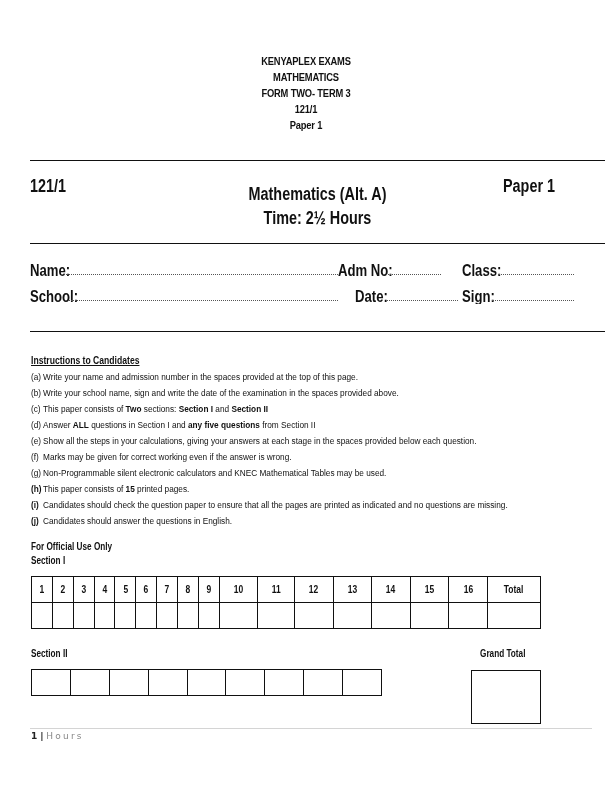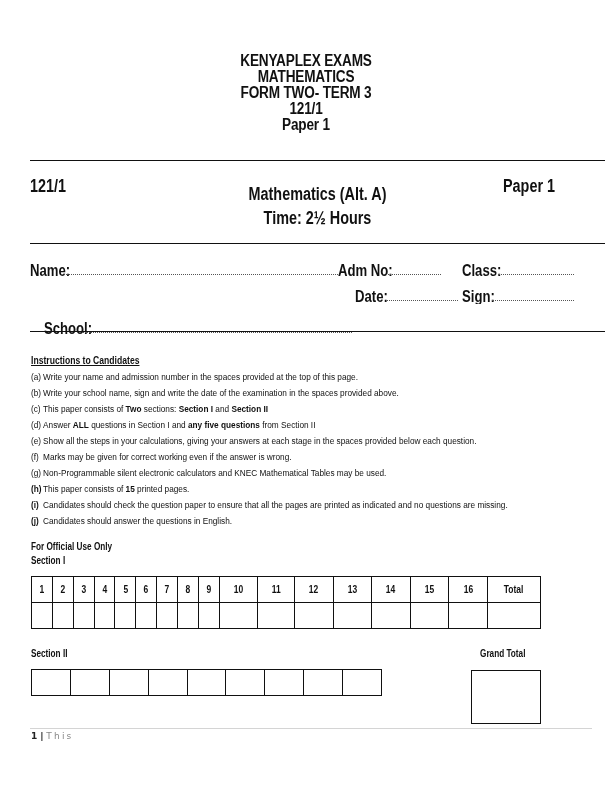--- a/index.html
+++ b/index.html
@@ -3,21 +3,21 @@
   <meta charset="utf-8">
   <style>
     html, body { margin: 0; padding: 0; background: #ffffff; }
     body {
       width: 612px; height: 792px; position: relative; overflow: hidden;
       font-family: "Liberation Sans Narrow", "Liberation Sans", sans-serif;
       color: #111;
     }
     .header-block {
       position: absolute; top: 53px; left: 0; width: 612px; text-align: center;
-      font-weight: bold; font-size: 16px; line-height: 16px; letter-spacing: -0.2px;
+      font-weight: bold; font-size: 11px; line-height: 16px; letter-spacing: -0.2px;
     }
     .header-block div { transform: scaleX(0.85); }
     .rule { position: absolute; left: 30px; width: 575px; height: 1px; background: #111; }
     .title-row { position: absolute; top: 176px; left: 30px; width: 575px; height: 50px; }
     .code { position: absolute; left: 0; top: 0; font-size: 18px; font-weight: bold; transform: scaleX(0.8); transform-origin: left; }
     .subject { position: absolute; left: 0; width: 575px; top: 6px; text-align: center; font-size: 18px; font-weight: bold; line-height: 24px; }
     .subject div { transform: scaleX(0.8); }
     .paper { position: absolute; right: 50px; top: 0; font-size: 18px; font-weight: bold; transform: scaleX(0.8); transform-origin: right; }
 
     .field-row { position: absolute; left: 30px; width: 545px; height: 16px; font-size: 16px; }
@@ -81,21 +81,21 @@
     <span class="lbl">Adm No:</span>
     <span class="dots" style="left:45px; width:58px;"></span>
   </div>
   <div class="field" style="left:432px; width:114px; height:16px;">
     <span class="lbl">Class:</span>
     <span class="dots" style="left:36px; width:76px;"></span>
   </div>
 </div>
 
 <div class="field-row" style="top:288px;">
-  <div class="field" style="left:14px; width:312px; height:16px;margin-top:32px;">
+  <div class="field" style="left:0; width:312px; height:16px;">
     <span class="lbl">School:</span>
     <span class="dots" style="left:38px; width:270px;"></span>
   </div>
   <div class="field" style="left:325px; width:105px; height:16px;">
     <span class="lbl">Date:</span>
     <span class="dots" style="left:32px; width:71px;"></span>
   </div>
   <div class="field" style="left:432px; width:114px; height:16px;">
     <span class="lbl">Sign:</span>
     <span class="dots" style="left:30px; width:82px;"></span>
@@ -186,14 +186,14 @@
       </tr>
 </tbody>
   </table>
 
 <div class="grand-box"></div>
 
 <div class="footer-rule"></div>
 <div class="footer">
   <span class="num">1</span>
   <span class="sep">|</span>
-  <span class="pg">This</span>
+  <span class="pg">Hours</span>
 </div>
 
 </body></html>

